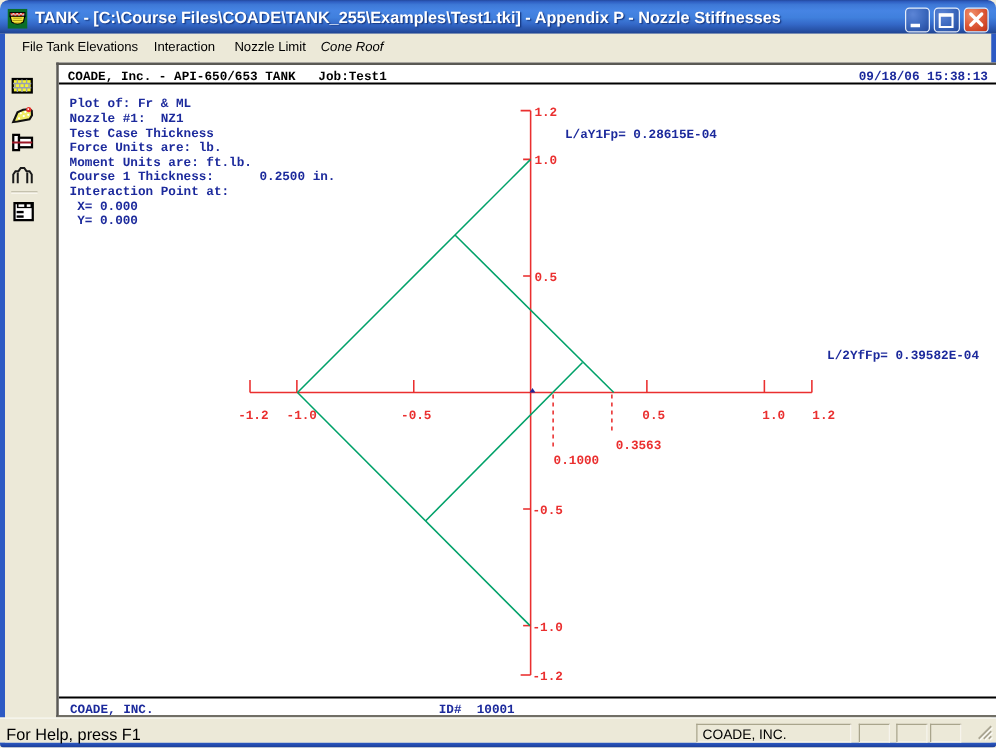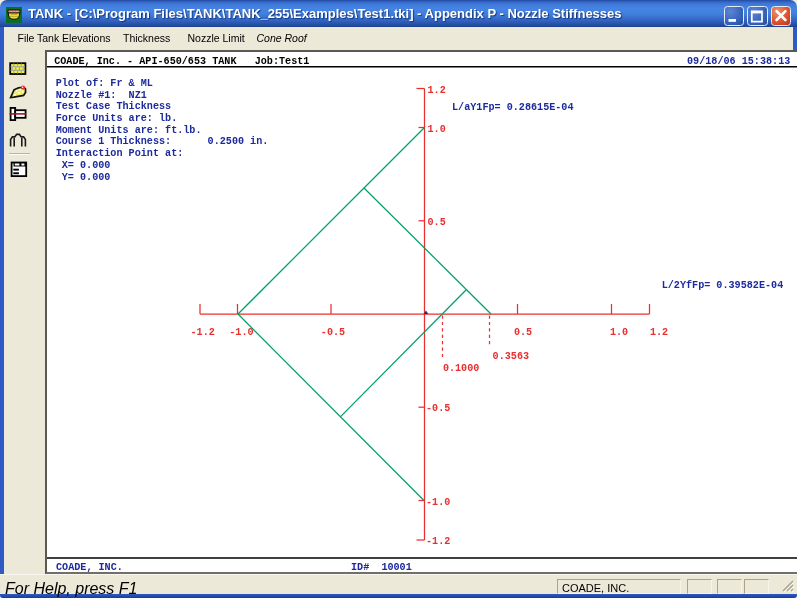--- a/index.html
+++ b/index.html
@@ -24,42 +24,42 @@
   #menubar{position:absolute;left:4px;top:27px;width:789px;height:23px;background:#ECE9D8;
     font-size:10.5px;color:#000;}
   .mi{position:absolute;top:4.5px;}
   #client{position:absolute;left:4px;top:50px;width:789px;height:524px;background:#ECE9D8;}
   #toolbar{position:absolute;left:4px;top:50px;width:30px;height:524px;background:#ECE9D8;}
   #plotframe{position:absolute;left:45px;top:50px;width:759px;height:524px;
     box-sizing:border-box;border-top:2px solid #5a5954;border-left:2px solid #5a5954;
     border-right:2px solid #8f8d84;border-bottom:2px solid #716f66;background:#fff;}
   #statusbar{position:absolute;left:0;top:574px;width:797px;height:20px;background:#ECE9D8;
     border-top:1px solid #f8f7f1;box-sizing:border-box;}
-  #sbtext{position:absolute;left:5px;top:5px;font-size:16px;color:#000;font-style:italic;}
+  #sbtext{position:absolute;left:5px;top:5px;font-size:13px;color:#000;}
   .pane{position:absolute;top:3.5px;height:15.5px;box-sizing:border-box;
     border:1px solid #a9a58c;border-bottom-color:#f6f4ec;border-right-color:#f6f4ec;}
 </style>
 </head>
 <body>
 
 <div id="titlebar">
   <svg width="16" height="16" style="position:absolute;left:6px;top:7px;">
     <rect x="0" y="0" width="16" height="16" fill="#0a6e28"></rect>
     <rect x="2.1" y="3.1" width="11.8" height="2.9" fill="#fff" stroke="#000" stroke-width="0.9"></rect>
     <rect x="2.5" y="3.4" width="1.5" height="1.2" fill="#e02818"></rect>
     <rect x="5.5" y="3.4" width="1.5" height="1.2" fill="#e02818"></rect>
     <rect x="8.5" y="3.4" width="1.5" height="1.2" fill="#e02818"></rect>
     <rect x="11.5" y="3.4" width="1.5" height="1.2" fill="#e02818"></rect>
     <rect x="4" y="4.6" width="1.5" height="1.2" fill="#e02818"></rect>
     <rect x="7" y="4.6" width="1.5" height="1.2" fill="#e02818"></rect>
     <rect x="10" y="4.6" width="1.5" height="1.2" fill="#e02818"></rect>
     <path d="M2.1 6 L13.9 6 L12.7 10.6 Q8 13.8 3.3 10.6 Z" fill="#f2e73a" stroke="#000" stroke-width="0.9"></path>
     <path d="M4.6 7.6 H11.4 M4 9.4 H12 M5.4 11.4 H10.6" stroke="#a89414" stroke-width="0.7" fill="none"></path>
   </svg>
-  <span id="titletxt">TANK - [C:\Program Files\TANK\TANK_255\Examples\Test1.tki] - Appendix P - Nozzle Stiffnesses</span>
+  <span id="titletxt">TANK - [C:\Course Files\COADE\TANK_255\Examples\Test1.tki] - Appendix P - Nozzle Stiffnesses</span>
   <div class="wbtn" id="btnmin">
     <svg width="18" height="17">
         <rect x="3.5" y="12" width="7.5" height="2.8" fill="#fff"></rect>
       </svg>
   </div>
   <div class="wbtn" id="btnmax">
     <svg width="18" height="17">
         <path d="M3.8 4.4 H14 V14.6 H3.8 Z" fill="none" stroke="#fff" stroke-width="1.7"></path>
         <path d="M3.8 5.2 H14" stroke="#fff" stroke-width="2.4"></path>
       </svg>
@@ -67,21 +67,21 @@
   <div class="wbtn" id="btncls">
     <svg width="18" height="17">
         <path d="M4.6 4.2 L13.4 13 M13.4 4.2 L4.6 13" stroke="#fff" stroke-width="2.6" stroke-linecap="round"></path>
       </svg>
   </div>
 </div>
 
 <div id="menubar">
   <span class="mi" style="left:13.5px;">File</span>
   <span class="mi" style="left:33px;">Tank Elevations</span>
-  <span class="mi" style="left:119px;">Thickness</span>
+  <span class="mi" style="left:119px;">Interaction</span>
   <span class="mi" style="left:183.5px;">Nozzle Limit</span>
   <span class="mi" style="left:252.5px;font-style:italic;">Cone Roof</span>
 </div>
 
 <div id="borderL"></div>
 <div id="borderR"></div>
 <div id="borderB"></div>
 
 <div id="client"></div>
 <div id="toolbar">

